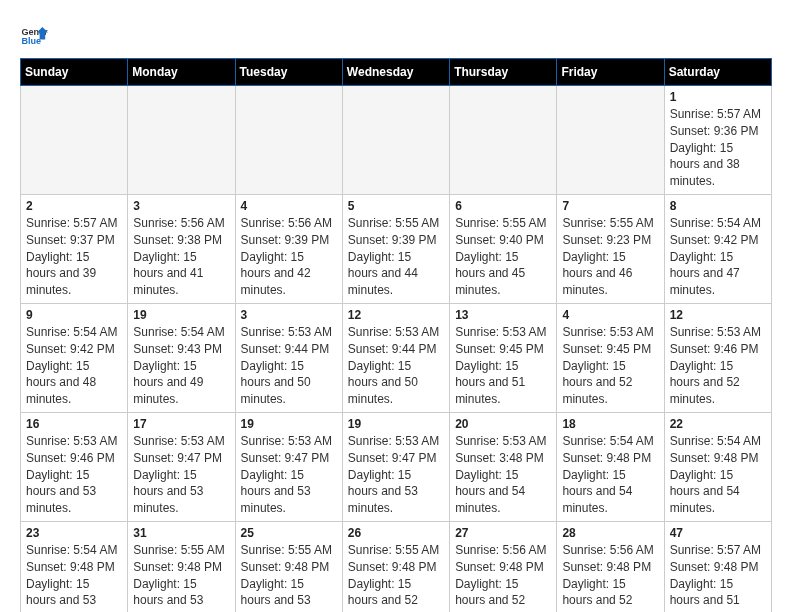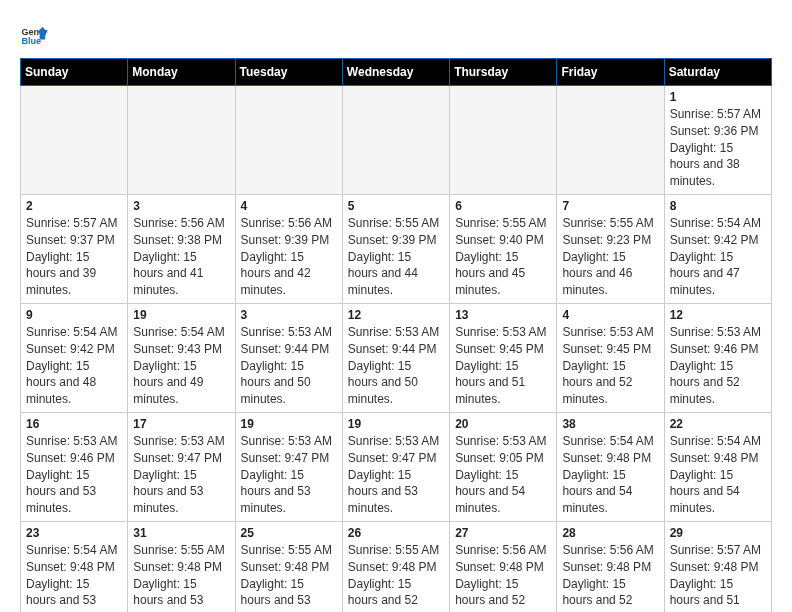--- a/index.html
+++ b/index.html
@@ -238,25 +238,25 @@
         </td>
         <td>
           <span class="day-number">19</span>
           <div class="day-info">Sunrise: 5:53 AM
 Sunset: 9:47 PM
 Daylight: 15 hours and 53 minutes.</div>
         </td>
         <td>
           <span class="day-number">20</span>
           <div class="day-info">Sunrise: 5:53 AM
-Sunset: 9:05 PM
+Sunset: 3:48 PM
 Daylight: 15 hours and 54 minutes.</div>
         </td>
         <td>
-          <span class="day-number">38</span>
+          <span class="day-number">18</span>
           <div class="day-info">Sunrise: 5:54 AM
 Sunset: 9:48 PM
 Daylight: 15 hours and 54 minutes.</div>
         </td>
         <td>
           <span class="day-number">22</span>
           <div class="day-info">Sunrise: 5:54 AM
 Sunset: 9:48 PM
 Daylight: 15 hours and 54 minutes.</div>
         </td>
@@ -292,21 +292,21 @@
 Sunset: 9:48 PM
 Daylight: 15 hours and 52 minutes.</div>
         </td>
         <td>
           <span class="day-number">28</span>
           <div class="day-info">Sunrise: 5:56 AM
 Sunset: 9:48 PM
 Daylight: 15 hours and 52 minutes.</div>
         </td>
         <td>
-          <span class="day-number">29</span>
+          <span class="day-number">47</span>
           <div class="day-info">Sunrise: 5:57 AM
 Sunset: 9:48 PM
 Daylight: 15 hours and 51 minutes.</div>
         </td>
       </tr>
       <tr>
         <td>
           <span class="day-number">30</span>
           <div class="day-info">Sunrise: 5:57 AM
 Sunset: 9:48 PM

